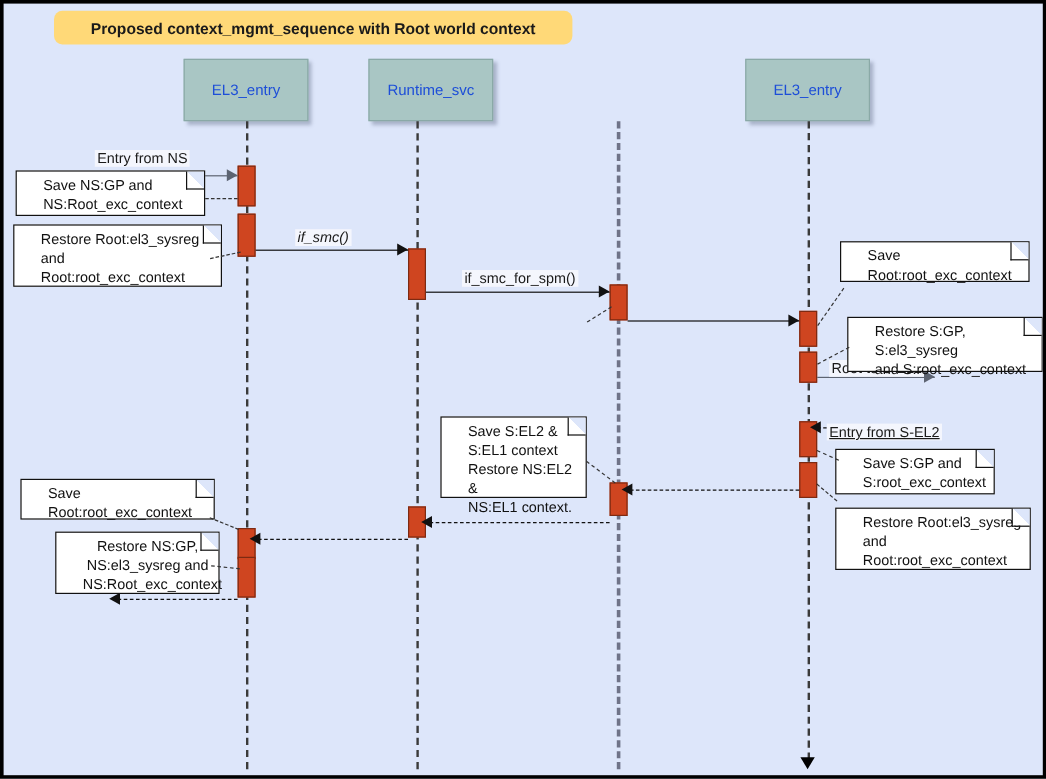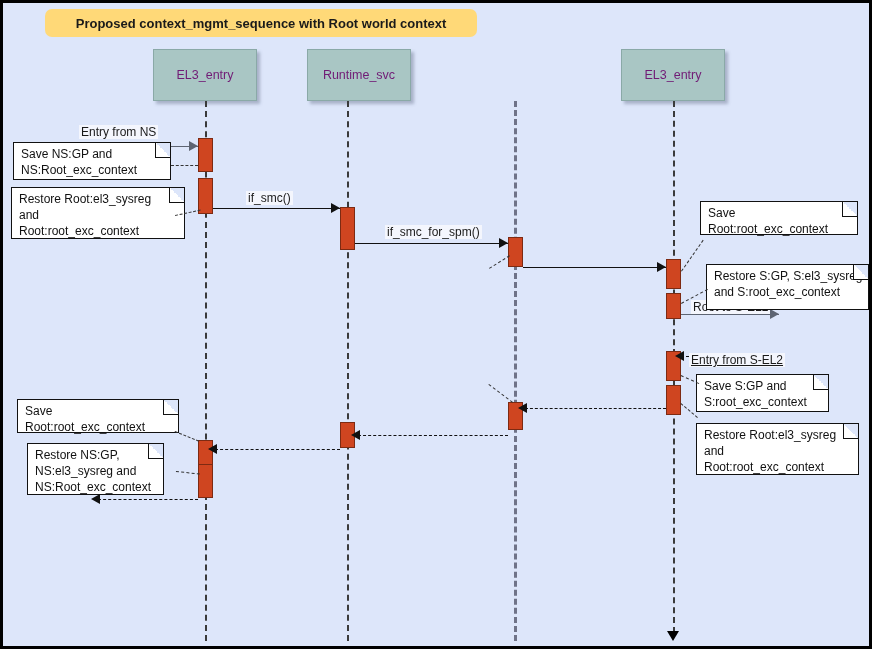--- a/index.html
+++ b/index.html
@@ -23,21 +23,21 @@
     display:flex;align-items:center;justify-content:center;
     white-space:nowrap;
   }
   
   .participant{
     position:absolute;
     background:#a9c6c4;
     border:1px solid #8aa9a7;
     box-shadow:3px 3px 3px rgba(70,80,110,.35);
     display:flex;align-items:center;justify-content:center;
-    font-size:12.5px;color:#701a75;
+    font-size:12.5px;color:#1d4ed8;
     box-sizing:border-box;
   }
   
   .lifeline{
     position:absolute;
     width:0;
     border-left:2px dashed #3a3a3a;
   }
   .lifeline.thick{border-left:3px dashed #6f7388;}
   .life-arrow{
@@ -79,21 +79,21 @@
     white-space:nowrap;
   }
   
   .note{
     position:absolute;
     background:#fff;
     border:1px solid #111;
     font-size:12px;
     line-height:16px;
     color:#111;
-    padding:3px 5px 3px 7px;
+    padding:3px 5px 3px 22px;
     box-sizing:border-box;
     white-space:pre-line;
   }
   .note .fold{
     position:absolute;
     top:0;right:0;
     width:15px;height:15px;
     background:linear-gradient(225deg,#dde6fa 50%, #fff 50%);
     border-left:1px solid #111;
     border-bottom:1px solid #111;
@@ -138,21 +138,21 @@
   <div class="activation" style="left:663px;top:290px;height:26px;"></div>
   <div class="activation" style="left:663px;top:348px;height:30px;"></div>
   <div class="activation" style="left:663px;top:382px;height:30px;"></div>
 
   <div class="msg-line grey" style="left:100px;top:143px;width:95px;"></div>
   <div class="arrow-r" style="left:186px;top:138px;border-left-color:#5d6472;"></div>
   <div class="msg-label" style="left:76px;top:122px;">Entry from NS</div>
 
   <div class="msg-line" style="left:210px;top:205px;width:127px;"></div>
   <div class="arrow-r" style="left:328px;top:200px;"></div>
-  <div class="msg-label" style="left:243px;top:188px;">if_smc()</div>
+  <div class="msg-label" style="left:243px;top:188px;font-style:italic;">if_smc()</div>
 
   <div class="msg-line" style="left:352px;top:240px;width:153px;"></div>
   <div class="arrow-r" style="left:496px;top:235px;"></div>
   <div class="msg-label" style="left:382px;top:222px;">if_smc_for_spm()</div>
 
   <div class="msg-line" style="left:520px;top:264px;width:143px;"></div>
   <div class="arrow-r" style="left:654px;top:259px;"></div>
 
   <div class="msg-line grey" style="left:678px;top:311px;width:98px;"></div>
   <div class="arrow-r" style="left:767px;top:306px;border-left-color:#5d6472;"></div>
@@ -185,32 +185,36 @@
 
   <div class="note-link" style="left:486px;top:265px;width:24px;transform:rotate(-32deg);"></div>
 
   <div class="note" style="left:697px;top:198px;width:158px;height:34px;">Save Root:root_exc_context<span class="fold"></span></div>
   <div class="note-link" style="left:678px;top:268px;width:38px;transform:rotate(-55deg);"></div>
 
   <div class="note" style="left:703px;top:245px;width:163px;height:46px;margin-top:16px;">Restore S:GP, S:el3_sysreg
 and S:root_exc_context<span class="fold"></span></div>
   <div class="note-link" style="left:678px;top:300px;width:30px;transform:rotate(-28deg);"></div>
 
+  <div class="note" style="left:364px;top:344px;width:122px;height:68px;">Save S:EL2 &amp;
+S:EL1 context
+Restore NS:EL2 &amp;
+NS:EL1 context.<span class="fold"></span></div>
   <div class="note-link" style="left:486px;top:381px;width:30px;transform:rotate(37deg);"></div>
 
   <div class="note" style="left:693px;top:371px;width:133px;height:38px;">Save S:GP and
 S:root_exc_context<span class="fold"></span></div>
   <div class="note-link" style="left:678px;top:372px;width:20px;transform:rotate(24deg);"></div>
 
   <div class="note" style="left:693px;top:420px;width:163px;height:52px;">Restore Root:el3_sysreg
 and
 Root:root_exc_context<span class="fold"></span></div>
   <div class="note-link" style="left:678px;top:400px;width:22px;transform:rotate(40deg);"></div>
 
   <div class="note" style="left:14px;top:396px;width:162px;height:34px;">Save Root:root_exc_context<span class="fold"></span></div>
   <div class="note-link" style="left:172px;top:428px;width:26px;transform:rotate(22deg);"></div>
 
-  <div class="note" style="left:24px;top:440px;width:137px;height:52px;">Restore NS:GP,
+  <div class="note" style="left:43px;top:440px;width:137px;height:52px;text-align:center;">Restore NS:GP,
 NS:el3_sysreg and
 NS:Root_exc_context<span class="fold"></span></div>
   <div class="note-link" style="left:173px;top:468px;width:24px;transform:rotate(6deg);"></div>
 
 </div>
 
 </body></html>

